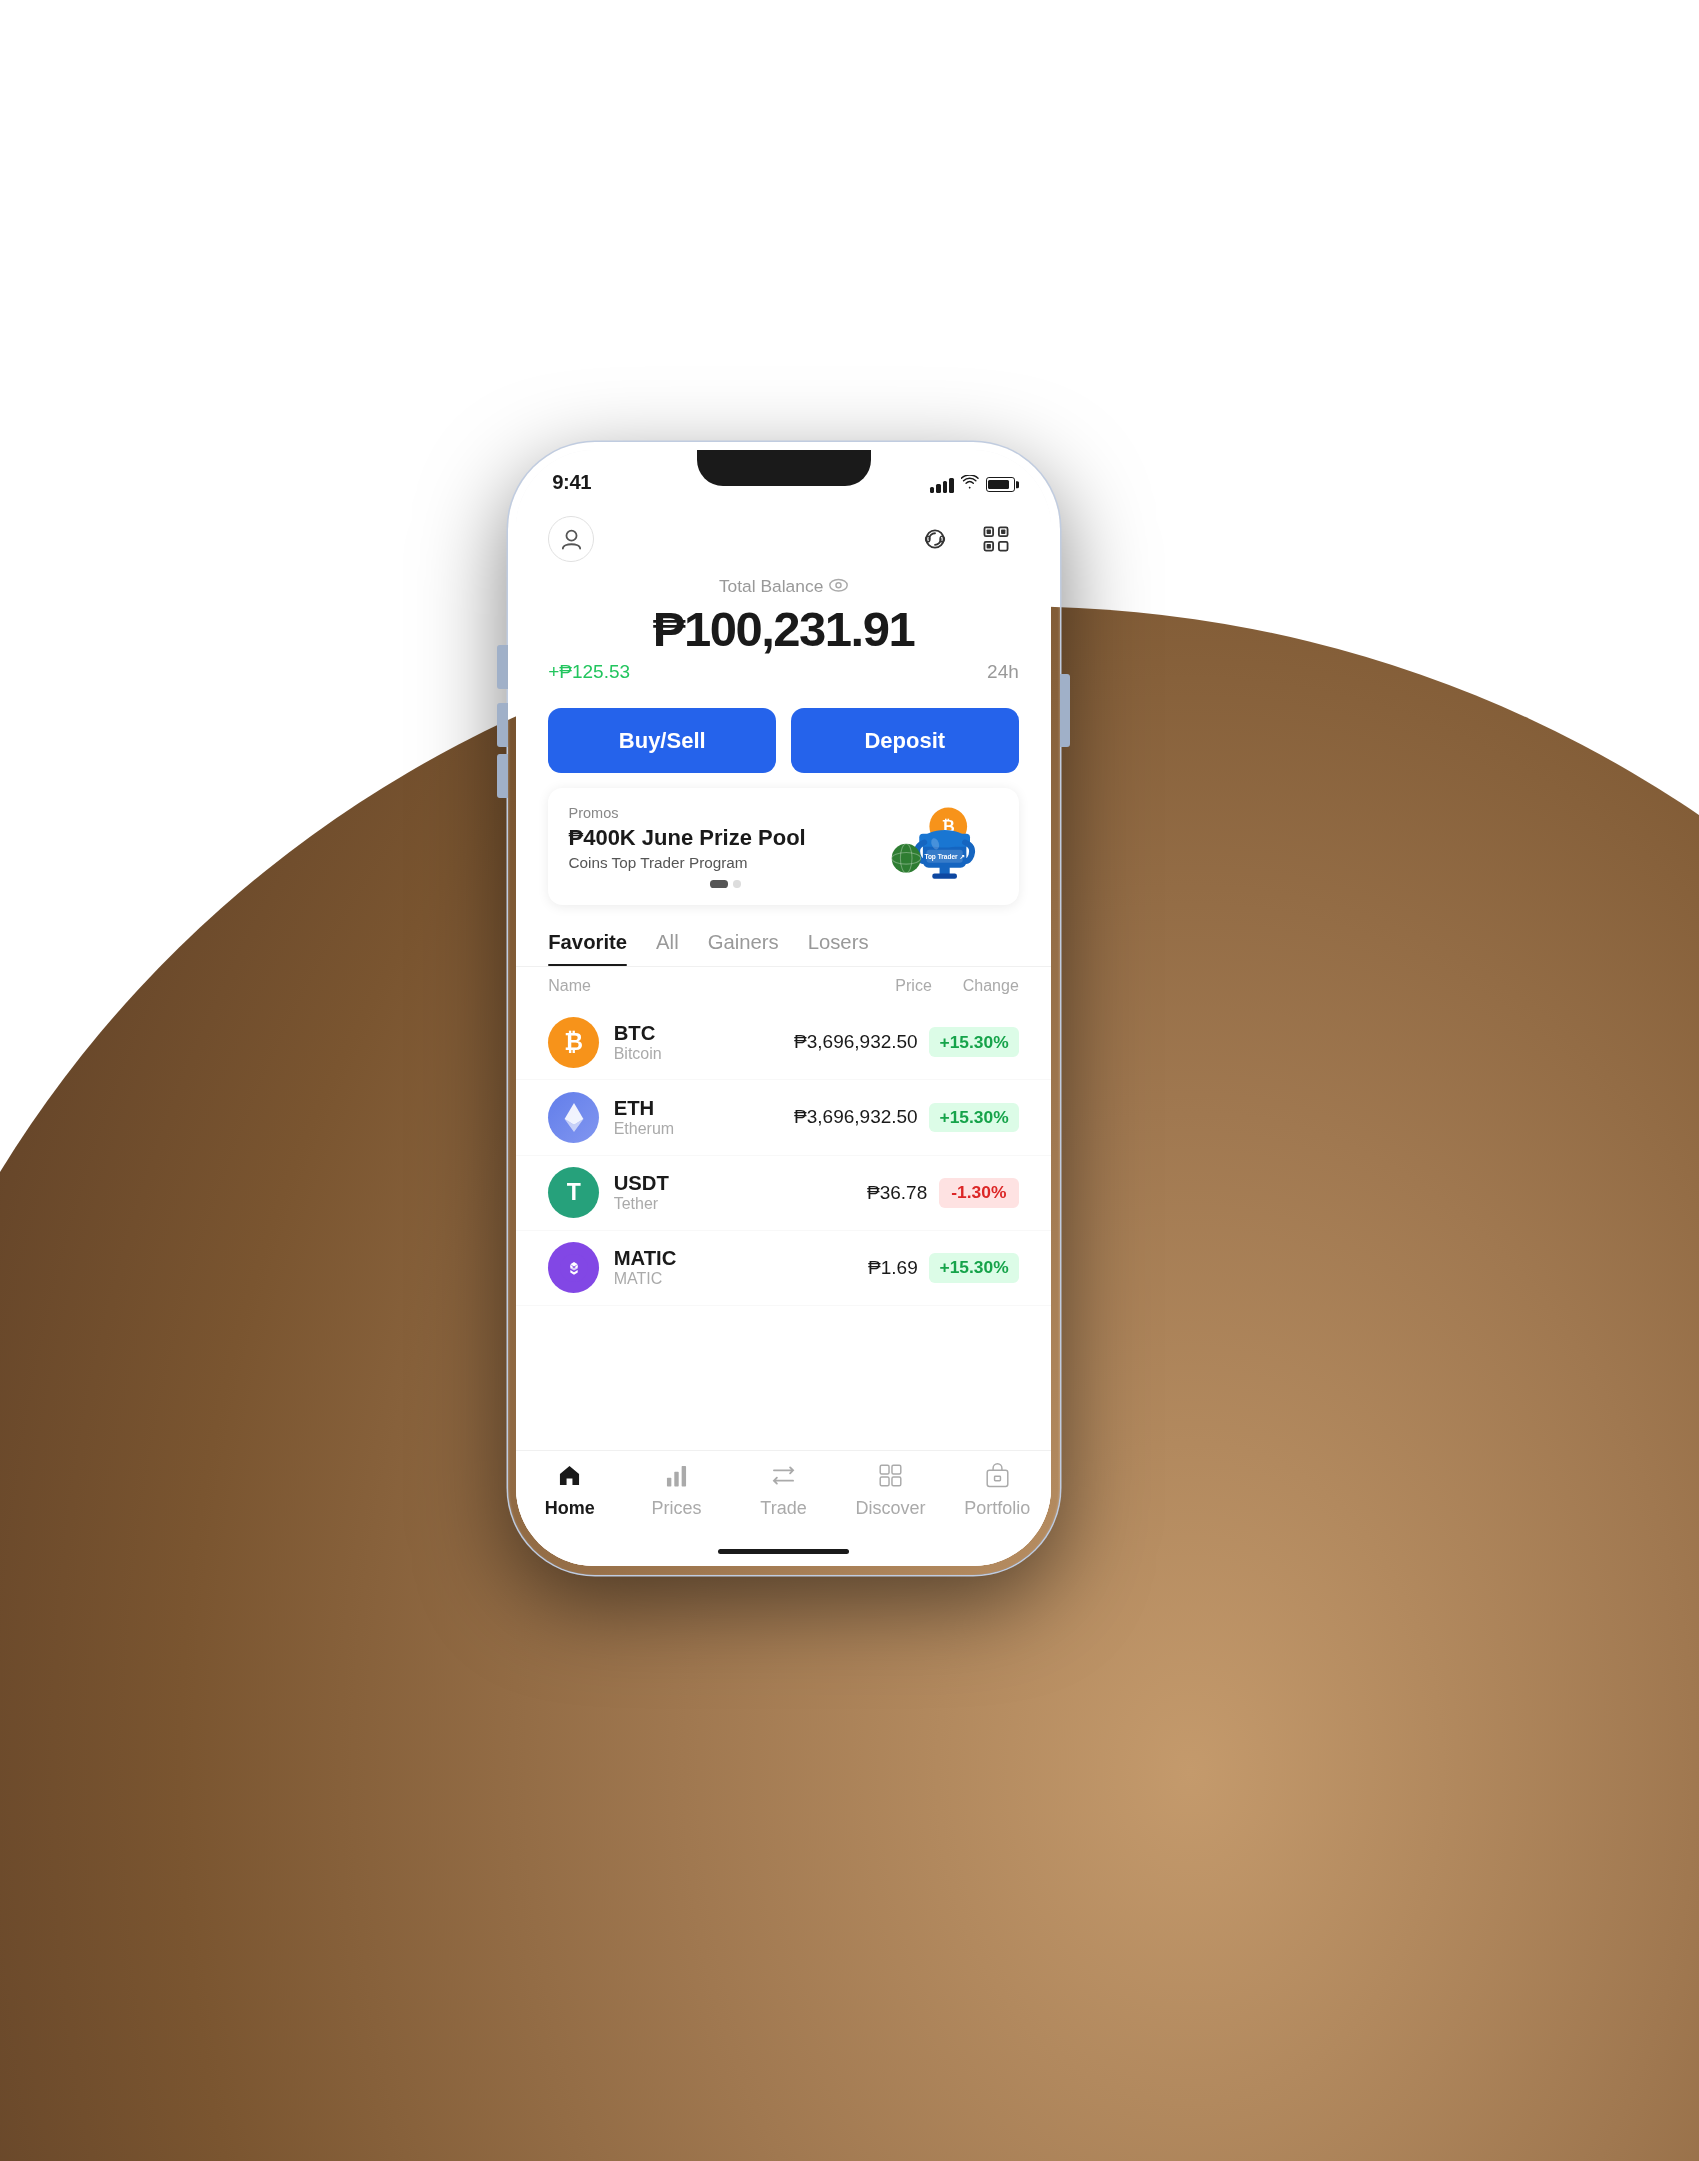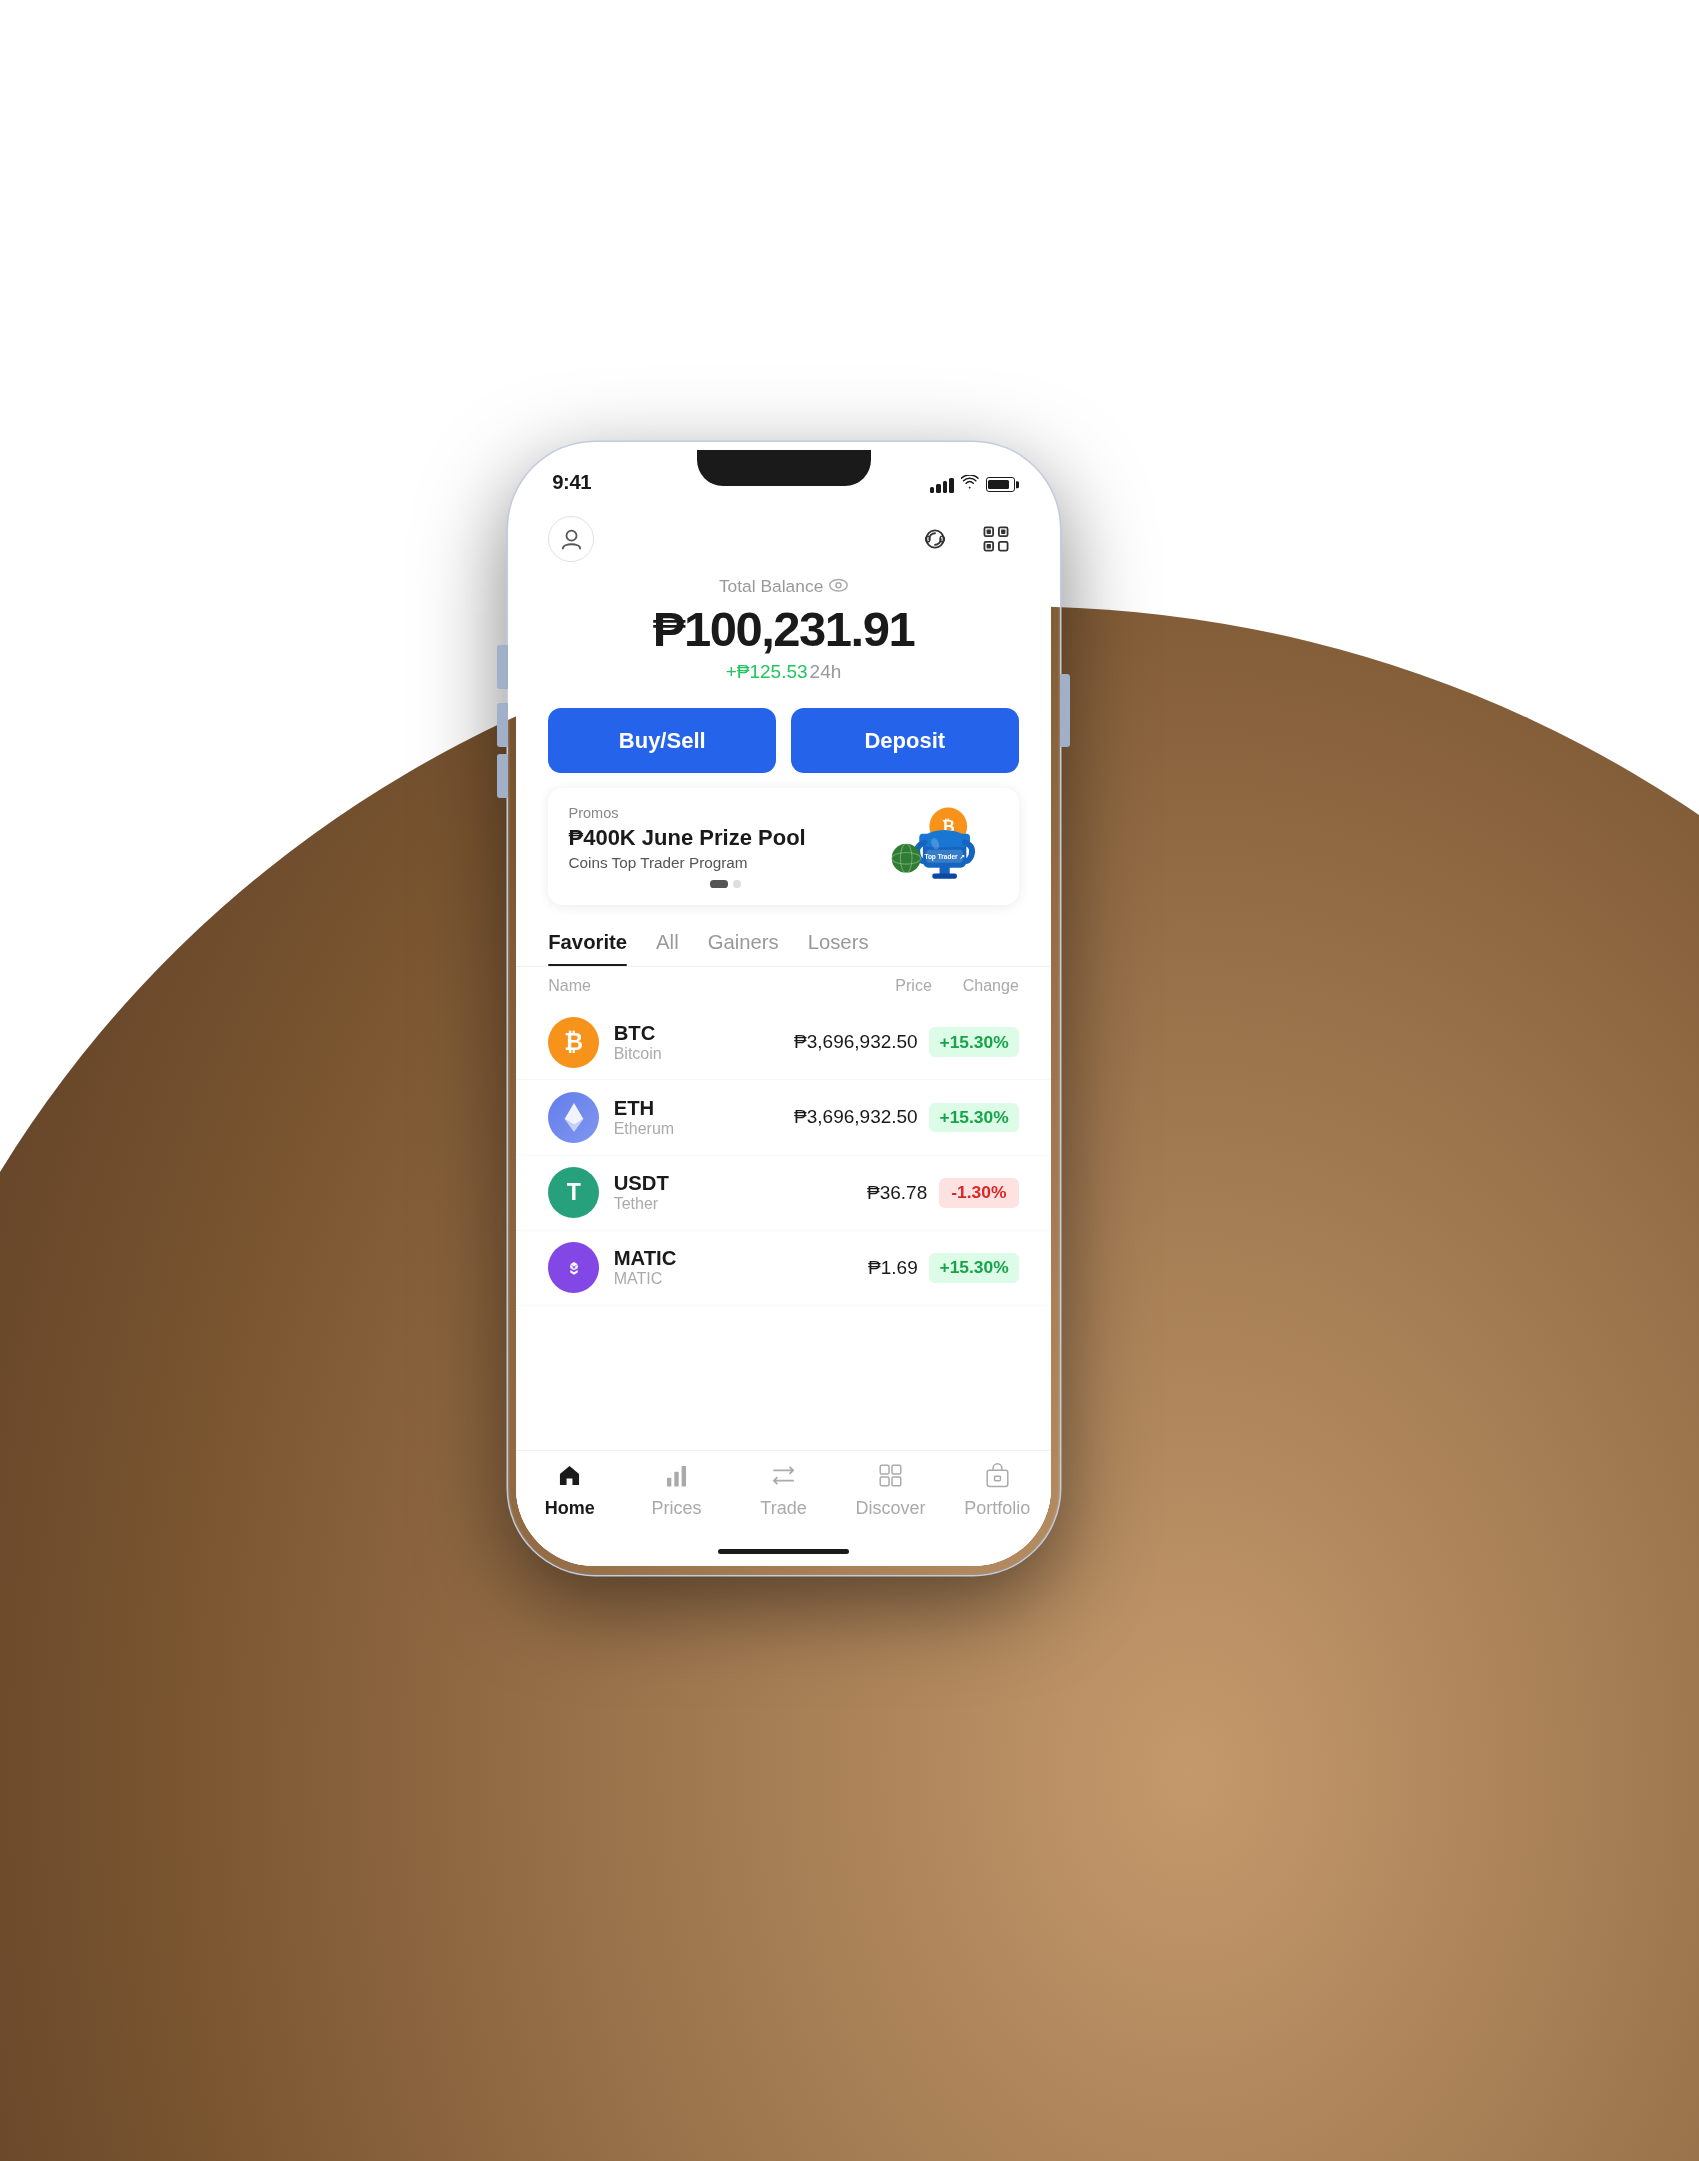--- a/index.html
+++ b/index.html
@@ -245,21 +245,21 @@
       letter-spacing: -1.5px;
       line-height: 1.1;
     }
 
     .balance-change {
       font-size: 19px;
       color: #22c55e;
       margin-top: 4.4px;
       display: flex;
       align-items: center;
-      justify-content: center;
+      justify-content: space-between;
       gap: 2px;
     }
 
     .balance-change-amount {
       color: #22c55e;
     }
 
     .balance-period {
       color: #999;
     }

